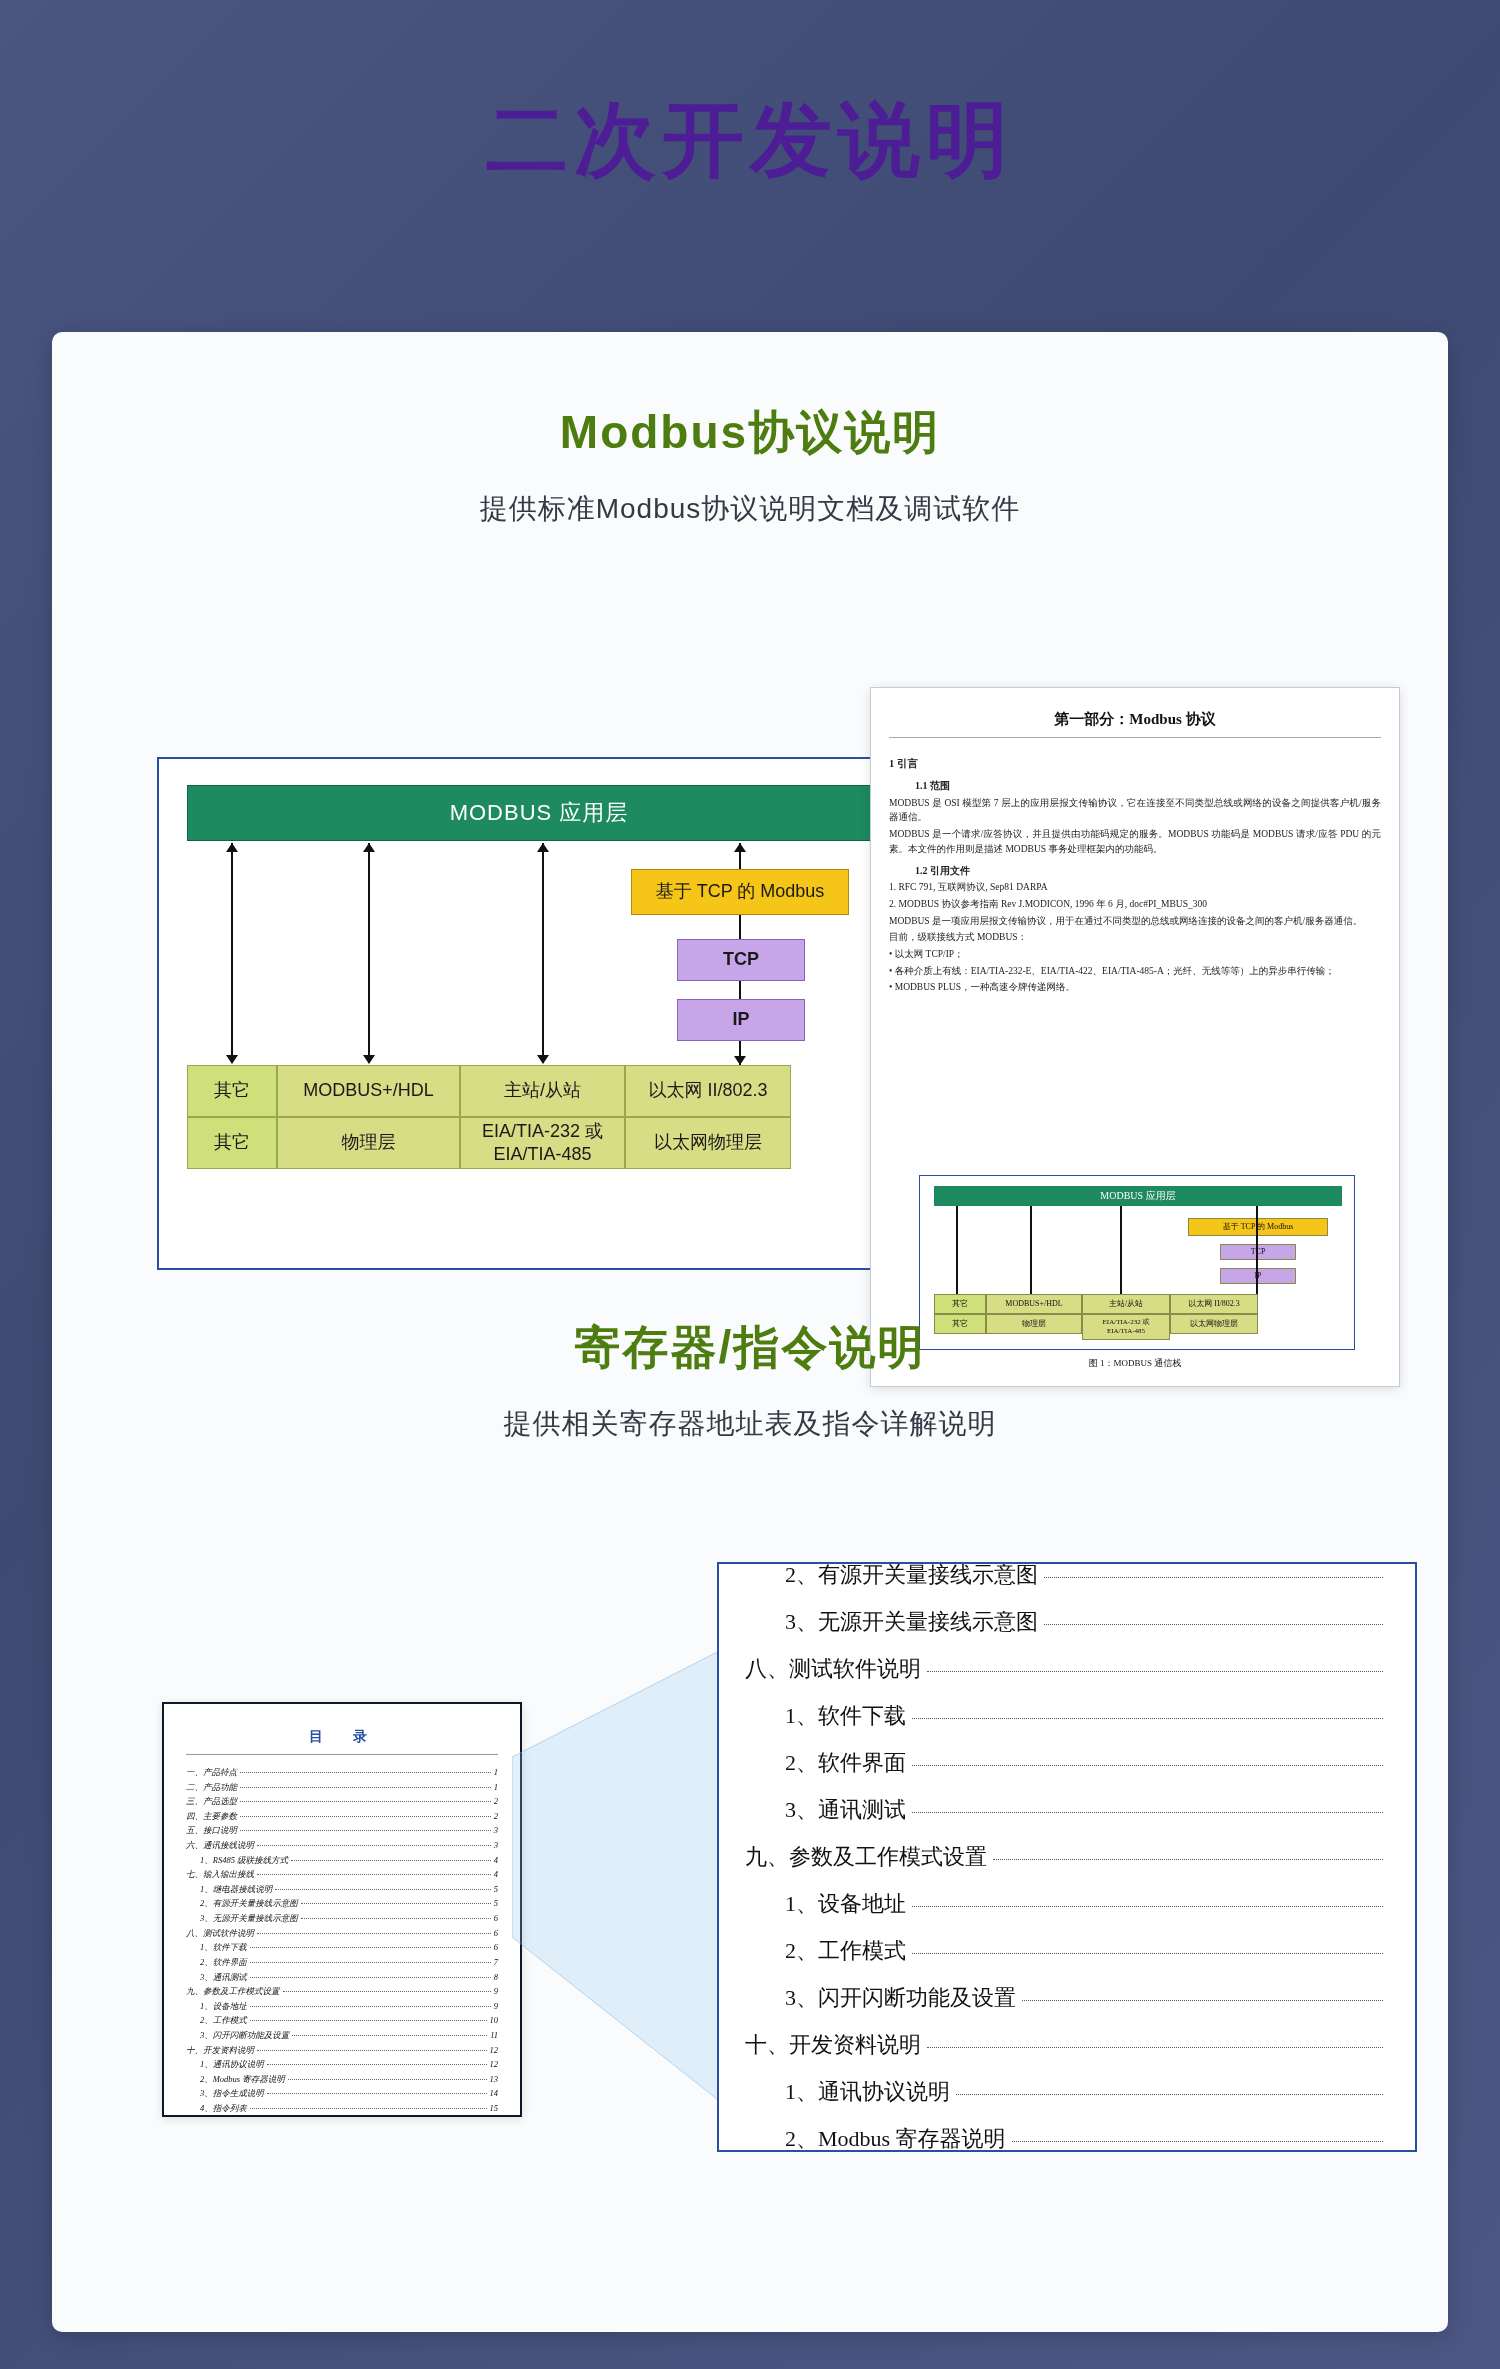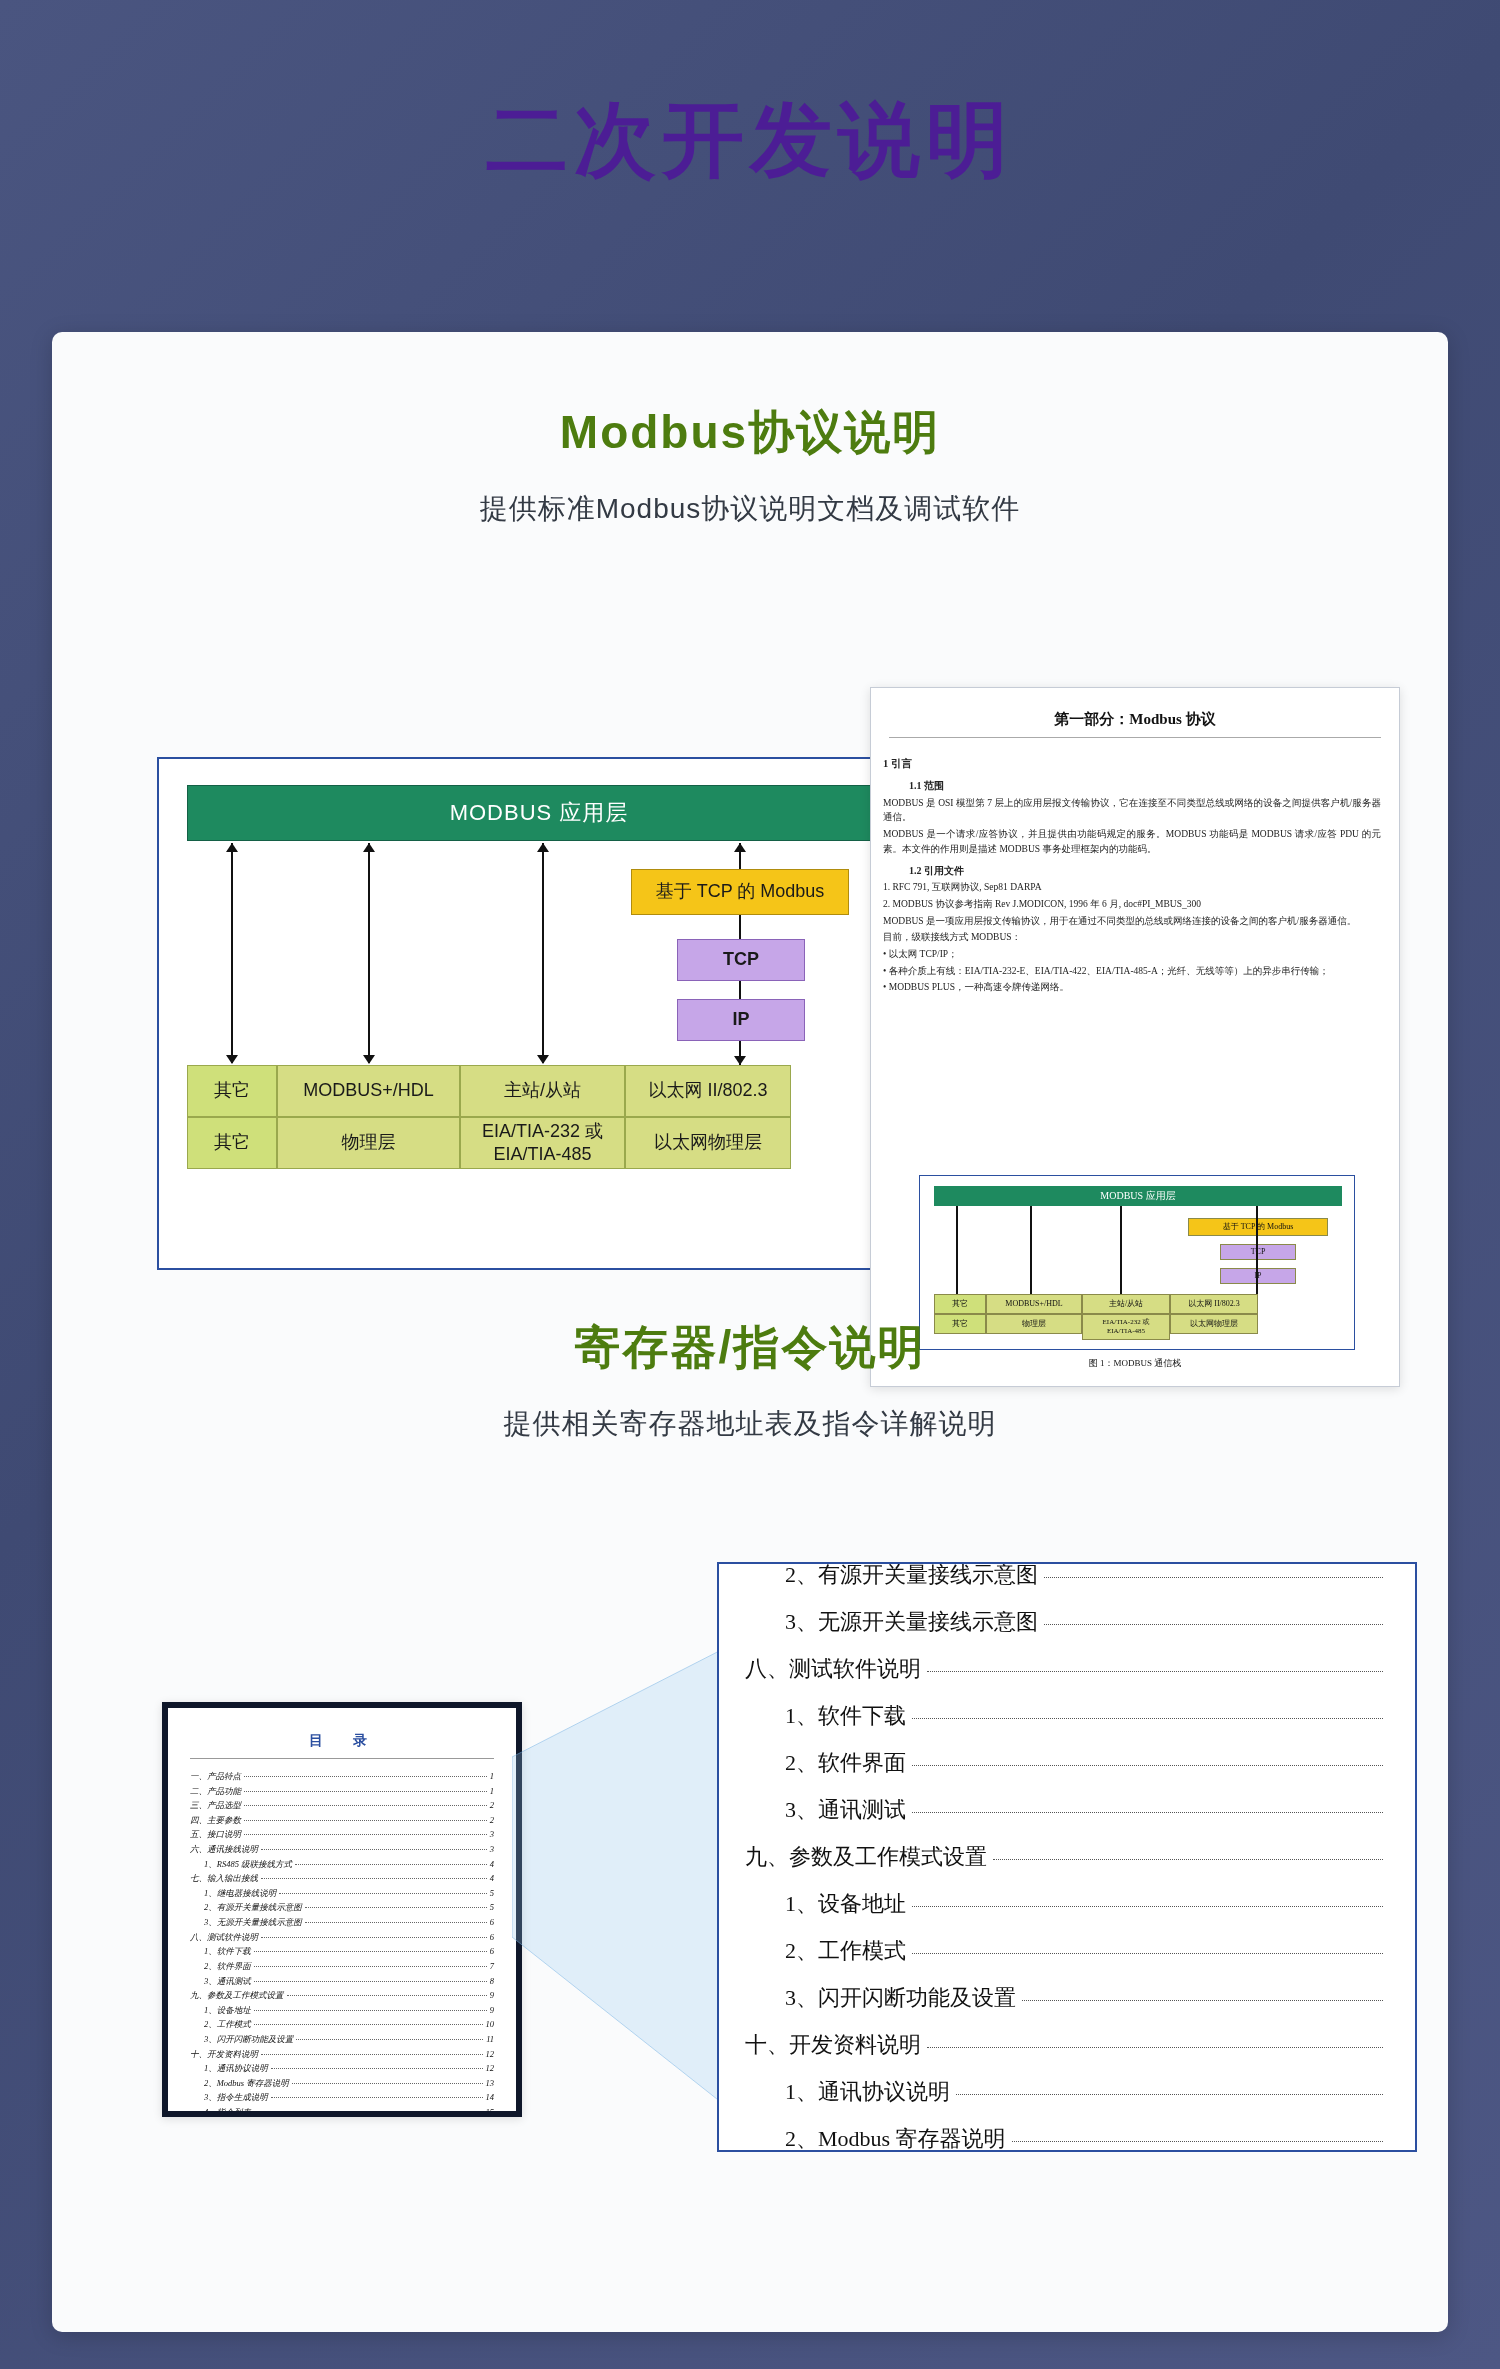--- a/index.html
+++ b/index.html
@@ -113,21 +113,21 @@
     font-family: "Liberation Serif", serif;
   }
   .doc-title {
     text-align: center;
     font-size: 15px;
     font-weight: bold;
     margin-top: 22px;
     color: #111;
   }
   .doc-hr { height:1px; background:#aaa; margin: 8px 18px 0 18px; }
-  .doc-body { padding: 10px 18px 0 12px; font-size: 9.5px; color: #222; line-height: 1.55; }
+  .doc-body { padding: 10px 18px 0 18px; font-size: 9.5px; color: #222; line-height: 1.55; }
   .doc-h1 { font-weight: bold; font-size: 10.5px; margin-top: 8px; }
   .doc-h2 { font-weight: bold; font-size: 10px; margin: 6px 0 2px 26px; }
   .doc-p  { text-align: justify; margin: 2px 0; }
   .doc-mini {
     position: absolute;
     left: 48px; bottom: 36px;
     width: 436px; height: 175px;
     border: 1px solid #2b4fa0;
     background: #fff;
   }
@@ -153,21 +153,21 @@
   }
 
   
   #sec2 { position: absolute; left: 0; top: 985px; width: 100%; }
 
   .toc-page {
     position: absolute;
     left: 110px; top: 385px;
     width: 360px; height: 415px;
     background: #ffffff;
-    border: 6px solid #0f172a;
+    border: 2px solid #0f172a;
     box-shadow: 0 2px 9px rgba(0,0,0,0.12);
     font-family: "Liberation Serif", serif;
     overflow: hidden;
   }
   .toc-title { text-align:center; font-size: 14px; font-weight: bold; color:#2b4fa0; margin-top: 24px; letter-spacing: 8px; }
   .toc-line-sep { height:1px; background:#999; margin: 8px 22px; }
   .toc-list { padding: 2px 22px 0 22px; font-style: italic; }
   .toc-item {
     font-size: 8.5px; color: #111;
     display: flex; align-items: baseline;

